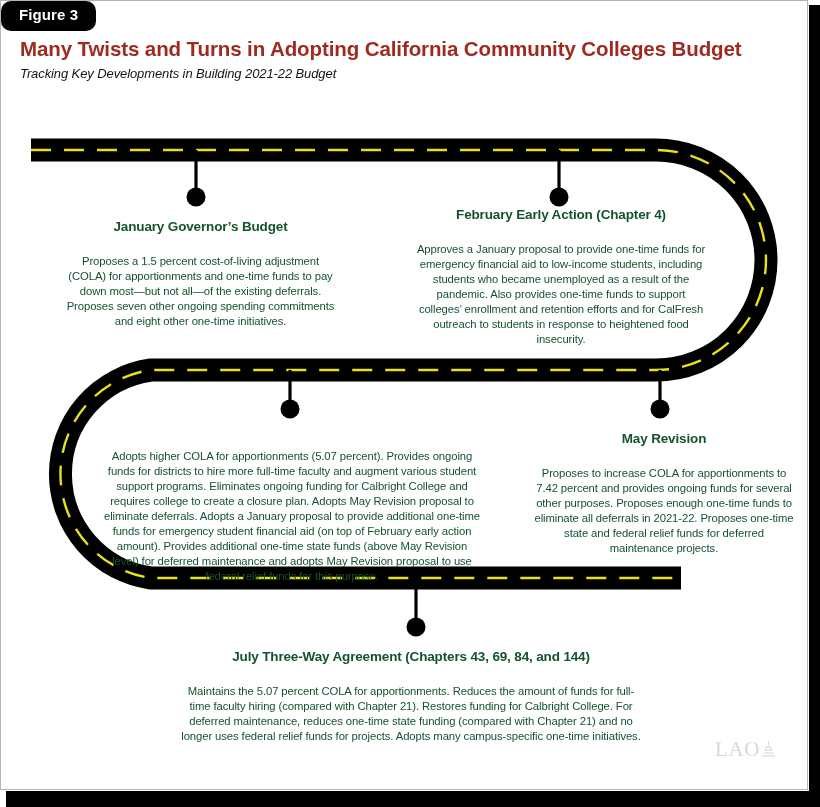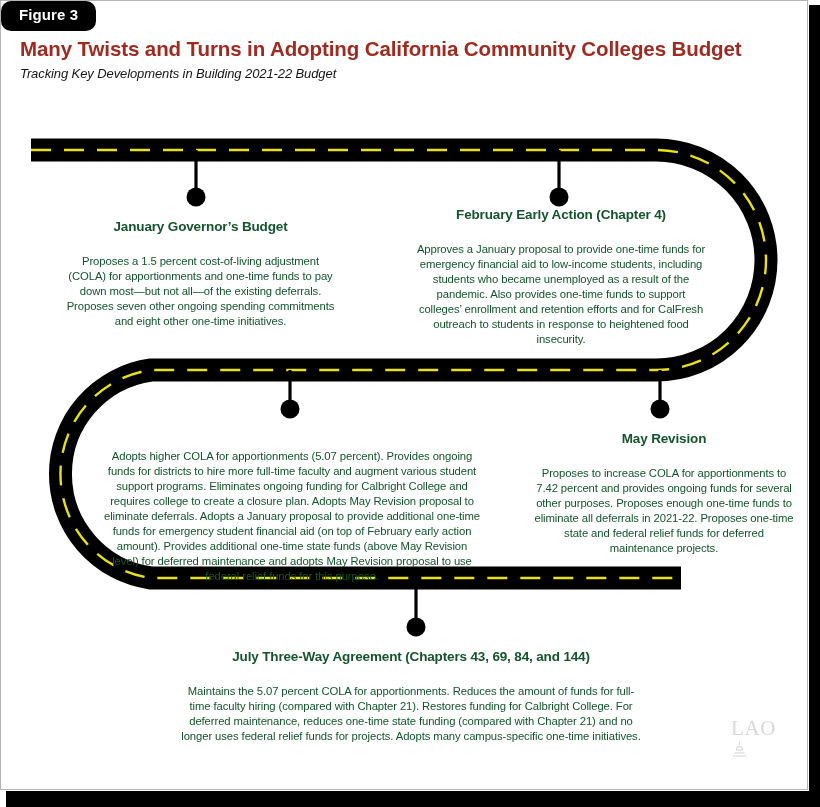--- a/index.html
+++ b/index.html
@@ -126,24 +126,23 @@
   #lao-logo {
     position: absolute;
     right: 31px;
     bottom: 29px;
     z-index: 6;
     color: #d8d8d8;
     font-family: "Liberation Serif", serif;
     font-size: 21px;
     letter-spacing: 0.6px;
     display: flex;
-    align-items: flex-start;
+    align-items: center;
     line-height: 1;
     user-select: none;
-    flex-direction: column;
   }
   #lao-logo-mark {
     display: inline-block;
     margin-left: 1px;
     position: relative;
     top: 1px;
   }
 </style>
 </head>
 <body>

